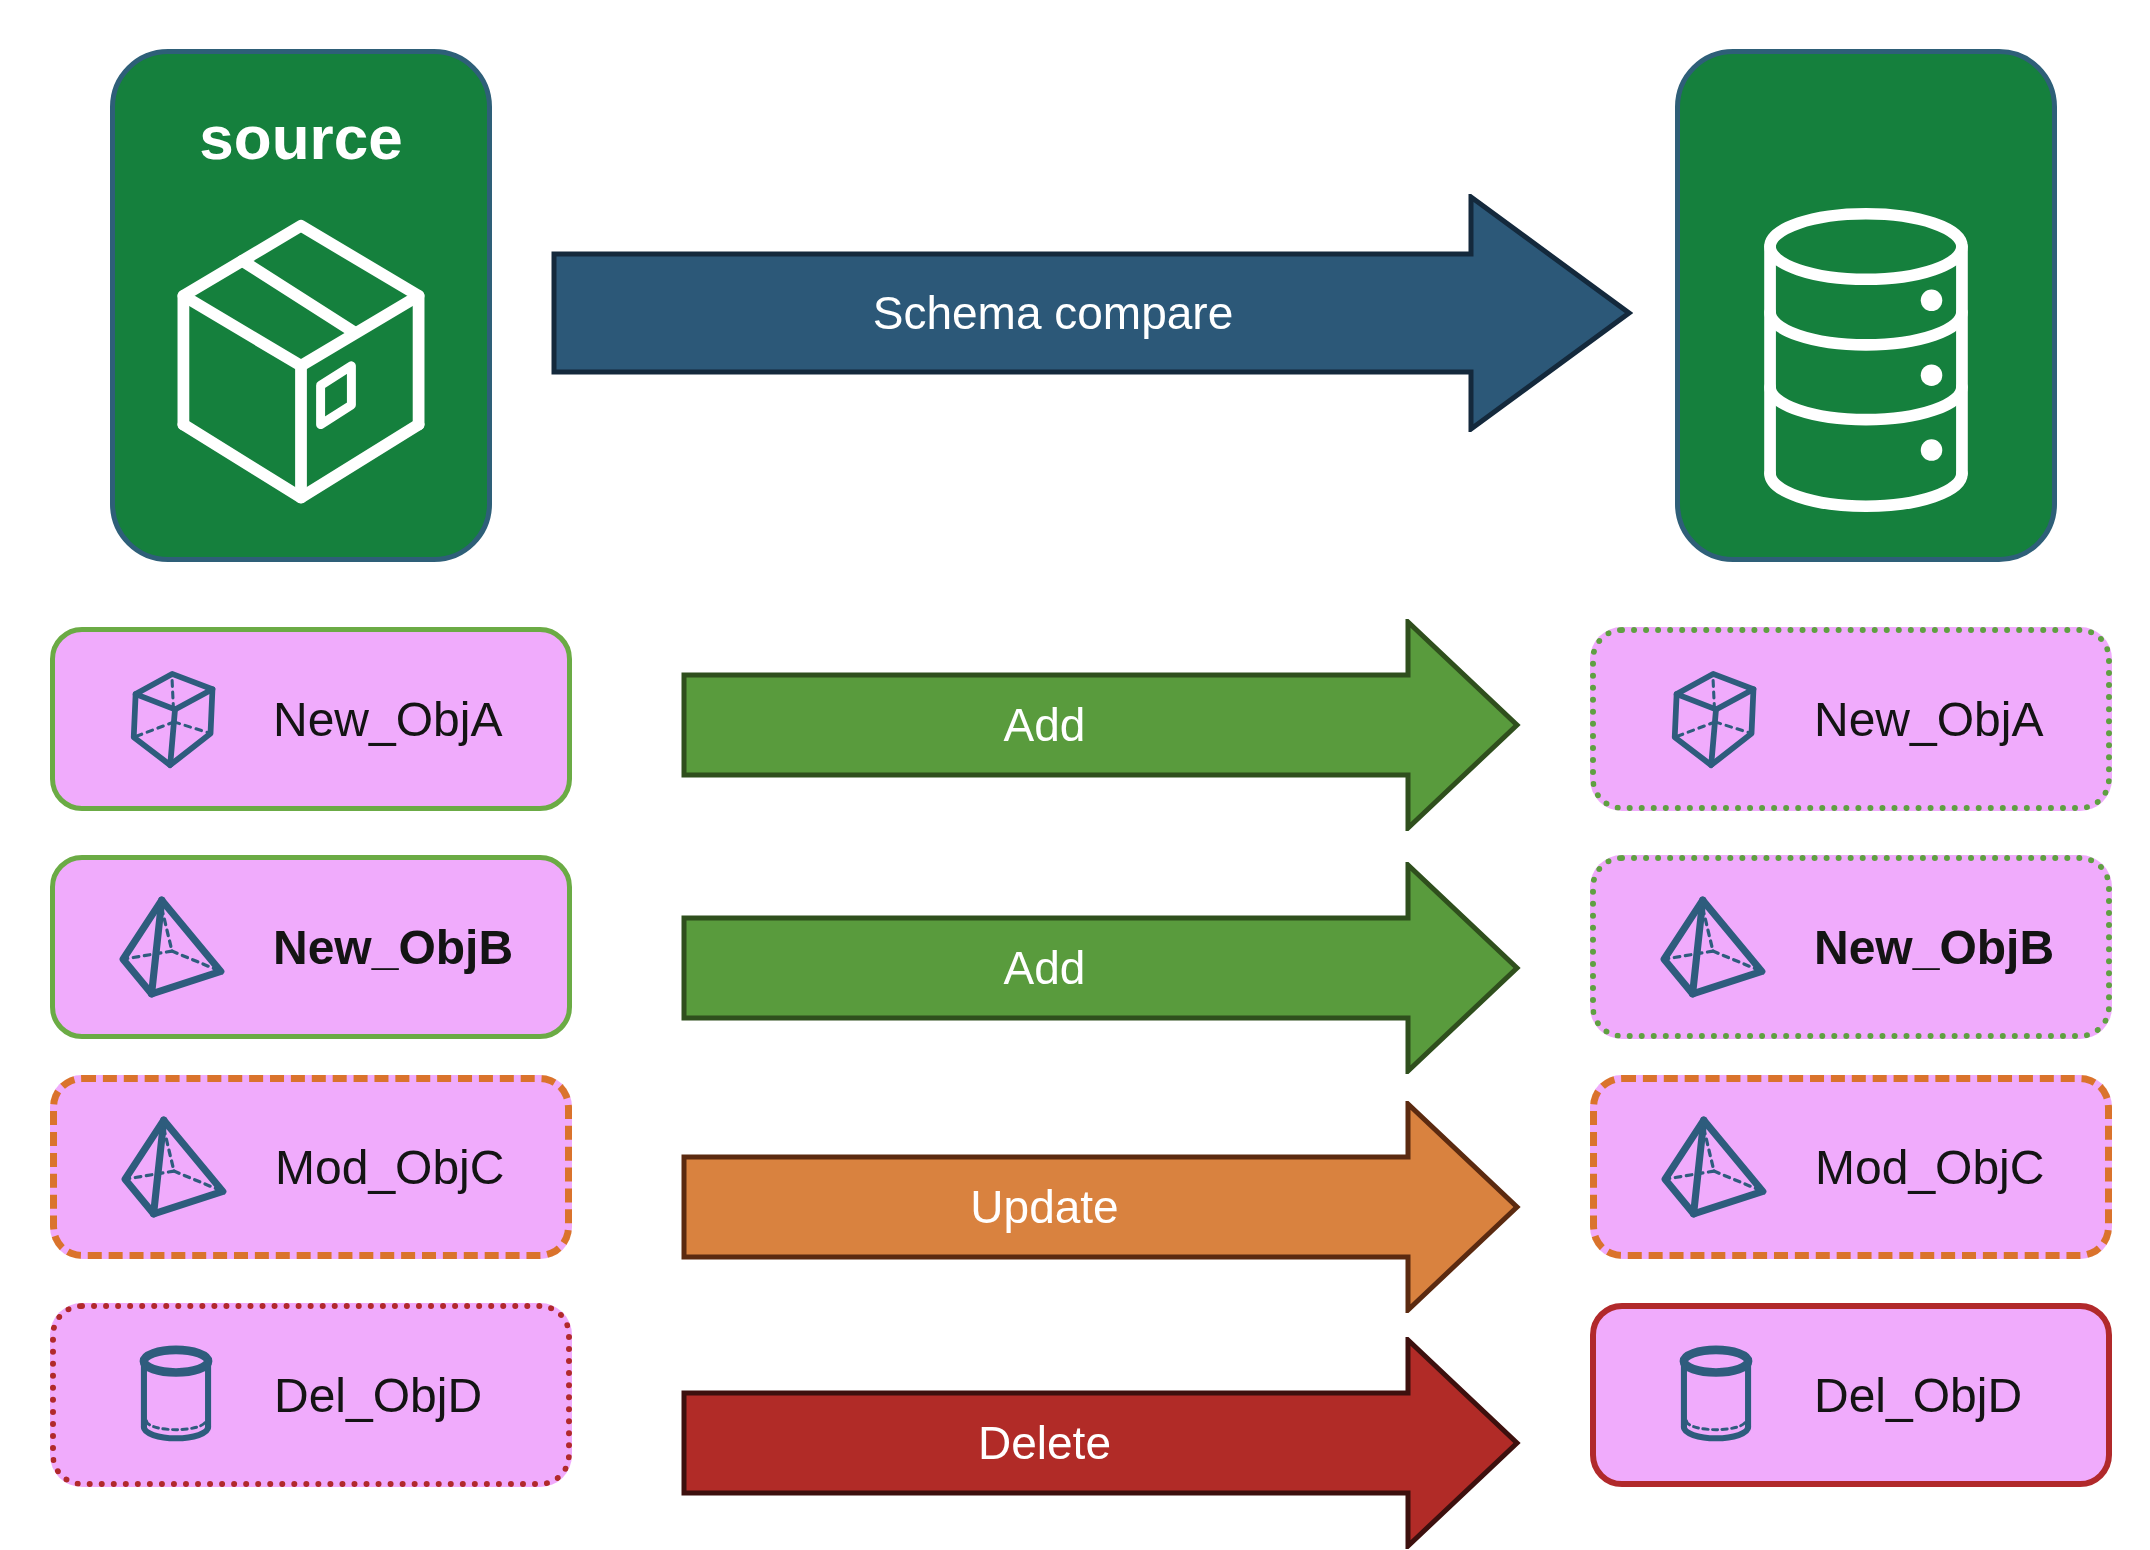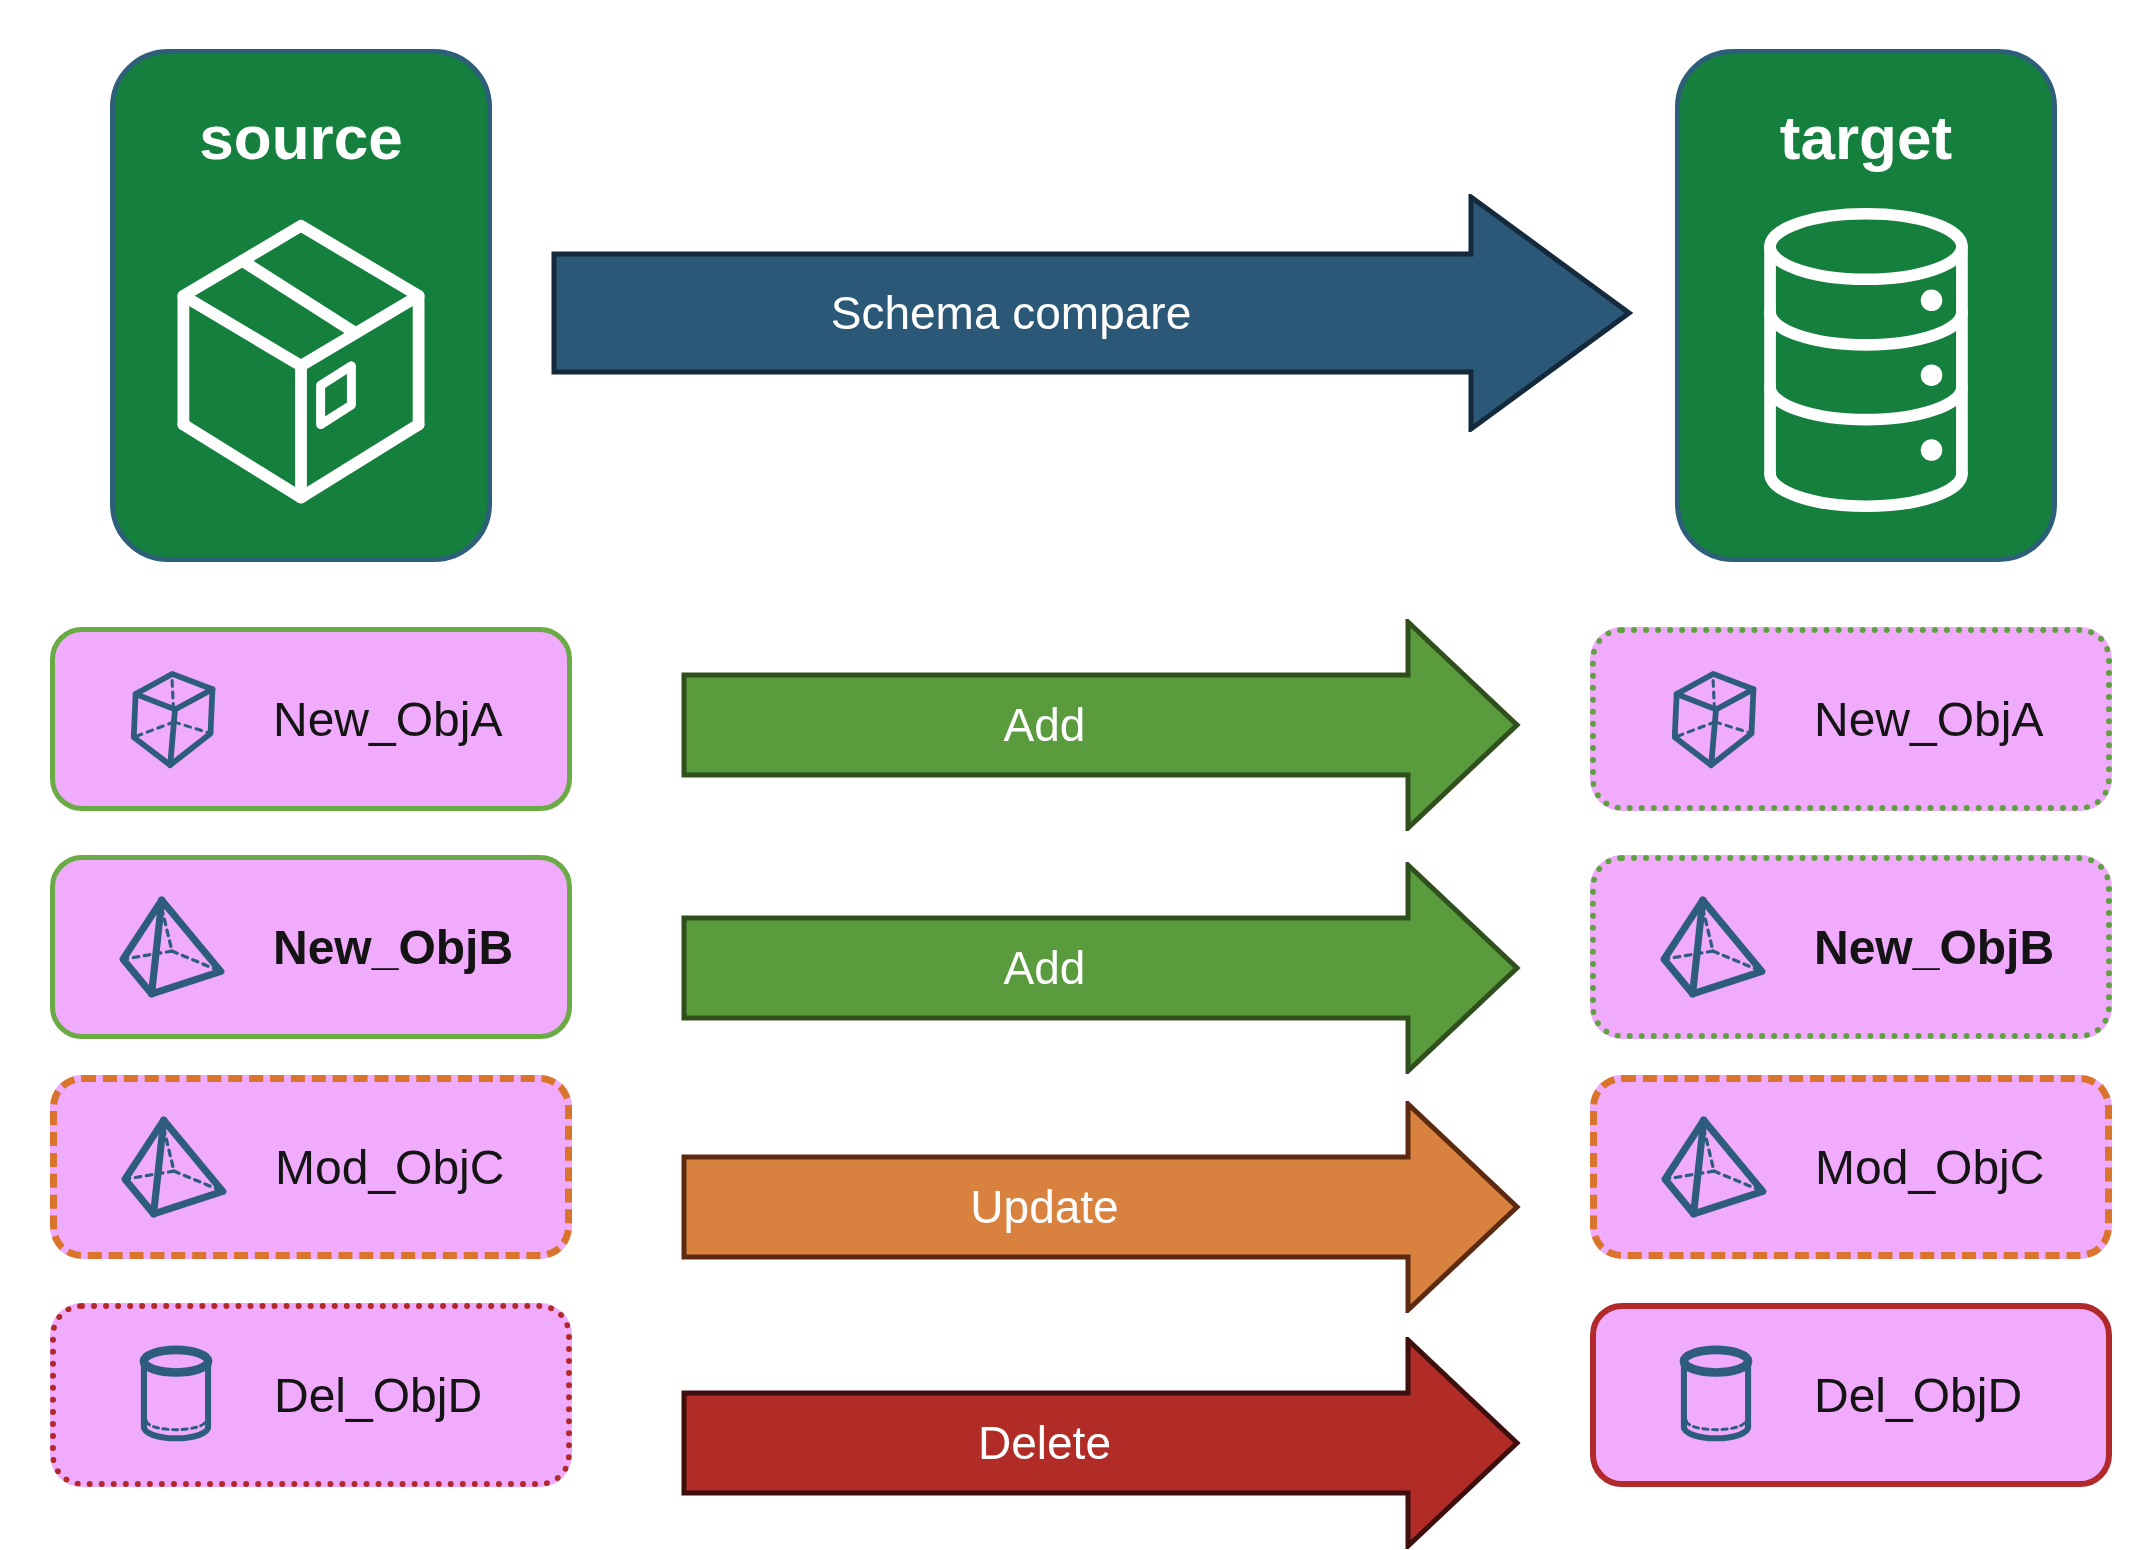--- a/index.html
+++ b/index.html
@@ -20,21 +20,21 @@
   .endpoint-icon{position:absolute;left:0;right:0;display:flex;justify-content:center;}
   #source-box .endpoint-icon{top:152px;}
   #target-box .endpoint-icon{top:148px;}
 
   
   .main-arrow{position:absolute;left:551px;top:194px;width:1082px;height:238px;}
   .main-arrow svg{position:absolute;left:0;top:0;}
   .main-arrow .arrow-label{
     position:absolute;left:0;top:60px;width:920px;height:118px;
     display:flex;align-items:center;justify-content:center;
-    color:#ffffff;font-size:46px;
+    color:#ffffff;font-size:46px;padding-left:42px;
   }
 
   
   .row-arrow{position:absolute;left:681px;width:840px;height:212px;}
   .row-arrow svg{position:absolute;left:0;top:0;}
   .row-arrow .arrow-label{
     position:absolute;left:0;top:56px;width:727px;height:100px;
     display:flex;align-items:center;justify-content:center;
     color:#ffffff;font-size:46px;
   }
@@ -74,21 +74,20 @@
       <path d="M92,32 L92,78"></path>
       <path d="M50,57 L50,104"></path>
       <path d="M8,78 L50,104"></path>
       <path d="M92,78 L50,104"></path>
       <polygon points="57,64 68,57 68,71 57,78" stroke-width="3.2"></polygon>
     </svg>
   </div>
 </div>
 
 <div class="endpoint" id="target-box">
-  <div class="endpoint-title">target</div>
   <div class="endpoint-icon">
     <svg width="234" height="316" viewBox="0 0 100 135" fill="none" stroke="#FFFFFF" stroke-width="5" stroke-linecap="round">
       <ellipse cx="50" cy="19" rx="41" ry="14"></ellipse>
       <path d="M9,19 L9,116"></path>
       <path d="M91,19 L91,116"></path>
       <path d="M9,116 A41,14 0 0 0 91,116"></path>
       <path d="M9,47 A41,14 0 0 0 91,47"></path>
       <path d="M9,79 A41,14 0 0 0 91,79"></path>
       <circle cx="78" cy="42" r="4.6" fill="#FFFFFF" stroke="none"></circle>
       <circle cx="78" cy="74" r="4.6" fill="#FFFFFF" stroke="none"></circle>

